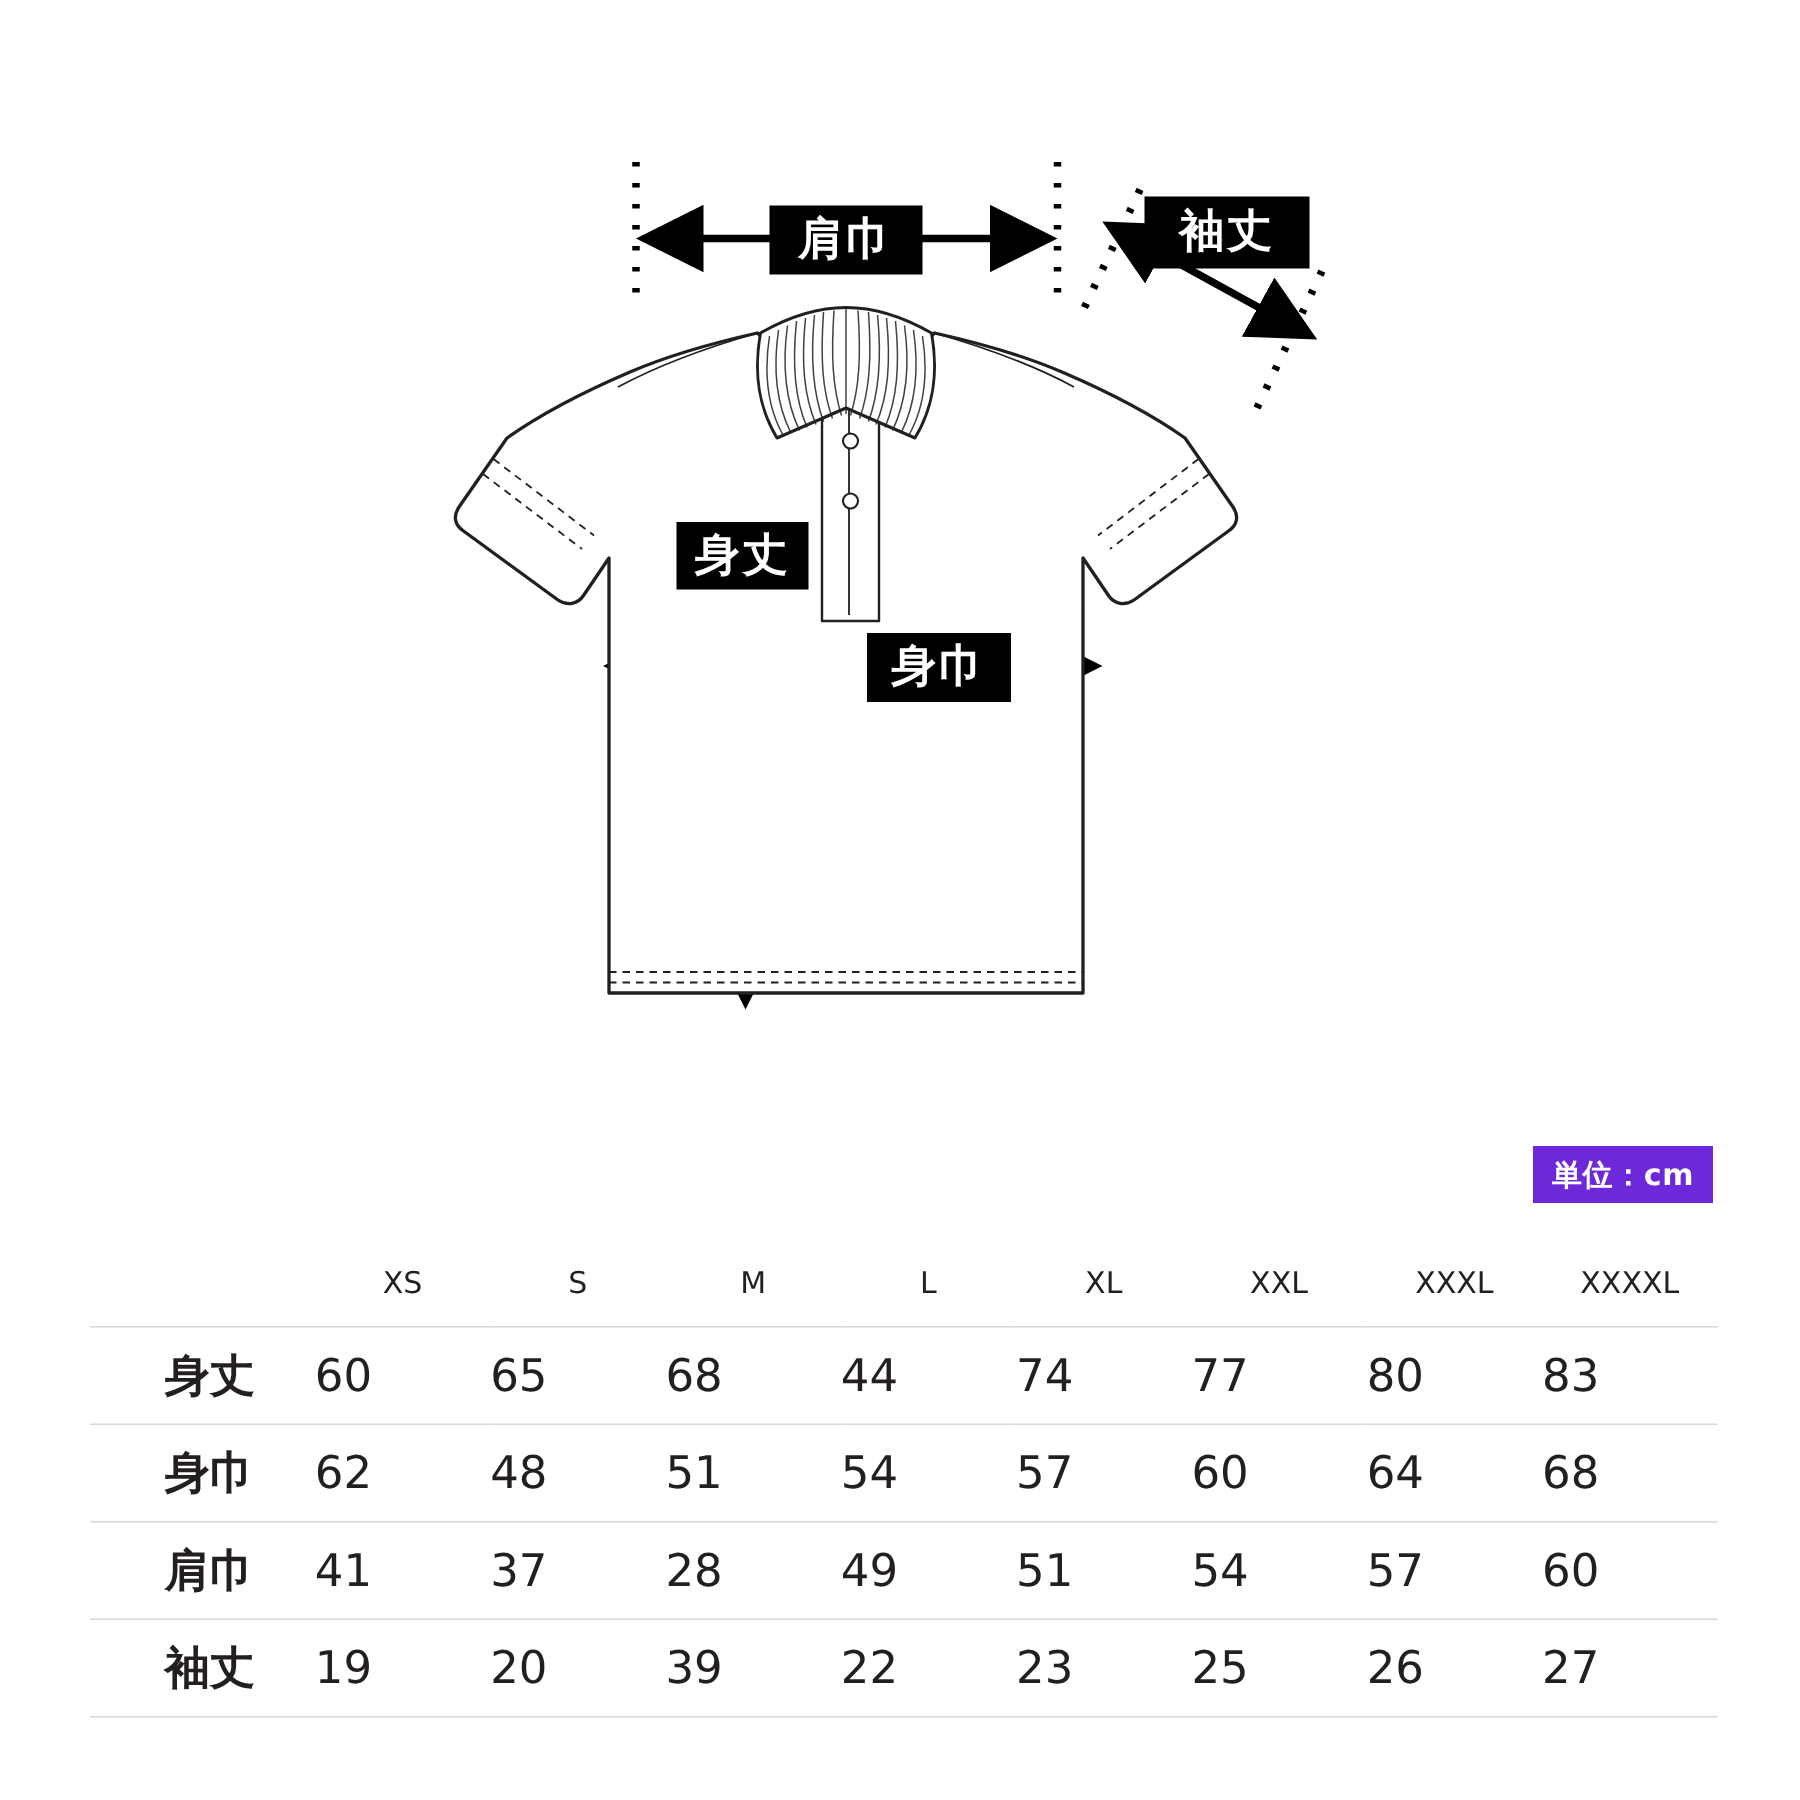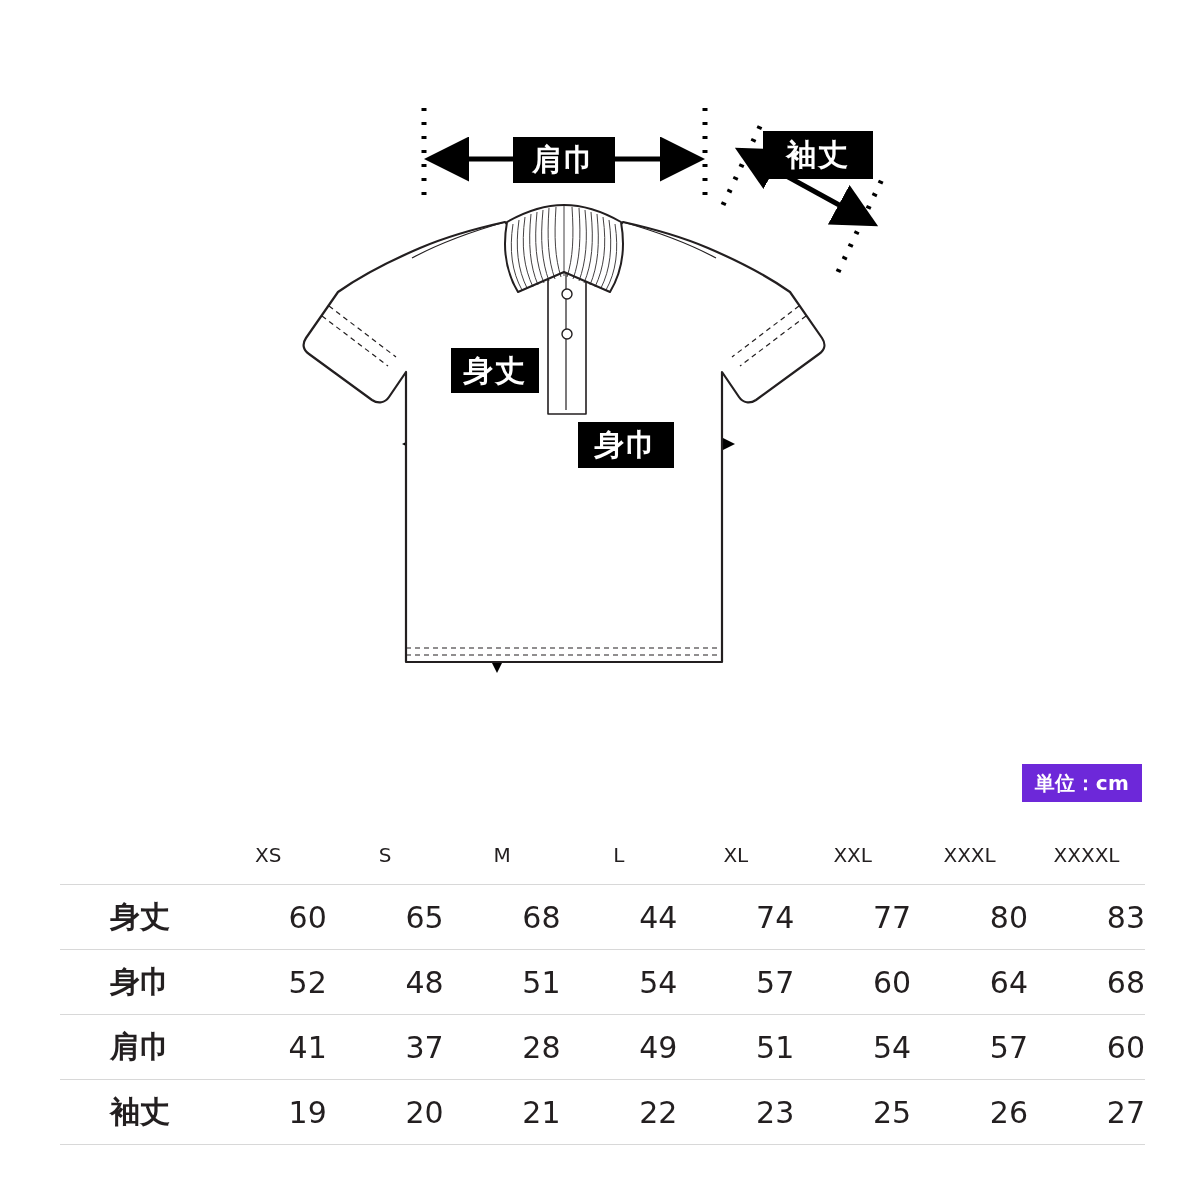--- a/index.html
+++ b/index.html
@@ -126,21 +126,21 @@
     font-family: "DejaVu Sans", sans-serif;
     font-weight: 700;
     font-size: 30px;
     text-align: right;
     padding-right: 40px;
     color: #231f20;
     vertical-align: middle;
   }
   #size-table tbody td {
     font-size: 30px;
-    text-align: right;
+    text-align: left;
     color: #231f20;
     vertical-align: middle;
   }
   #size-table tbody tr:last-child th,
   #size-table tbody tr:last-child td {
     border-bottom: 1px solid #d8d8d8;
   }
 </style>
 </head>
 <body>
@@ -291,21 +291,21 @@
       <td>65</td>
       <td>68</td>
       <td>44</td>
       <td>74</td>
       <td>77</td>
       <td>80</td>
       <td>83</td>
     </tr>
     <tr>
       <th class="rowlabel">身巾</th>
-      <td>52</td>
+      <td>62</td>
       <td>48</td>
       <td>51</td>
       <td>54</td>
       <td>57</td>
       <td>60</td>
       <td>64</td>
       <td>68</td>
     </tr>
     <tr>
       <th class="rowlabel">肩巾</th>
@@ -315,21 +315,21 @@
       <td>49</td>
       <td>51</td>
       <td>54</td>
       <td>57</td>
       <td>60</td>
     </tr>
     <tr>
       <th class="rowlabel">袖丈</th>
       <td>19</td>
       <td>20</td>
-      <td>21</td>
+      <td>39</td>
       <td>22</td>
       <td>23</td>
       <td>25</td>
       <td>26</td>
       <td>27</td>
     </tr>
   </tbody>
 </table>
 
 </body></html>

